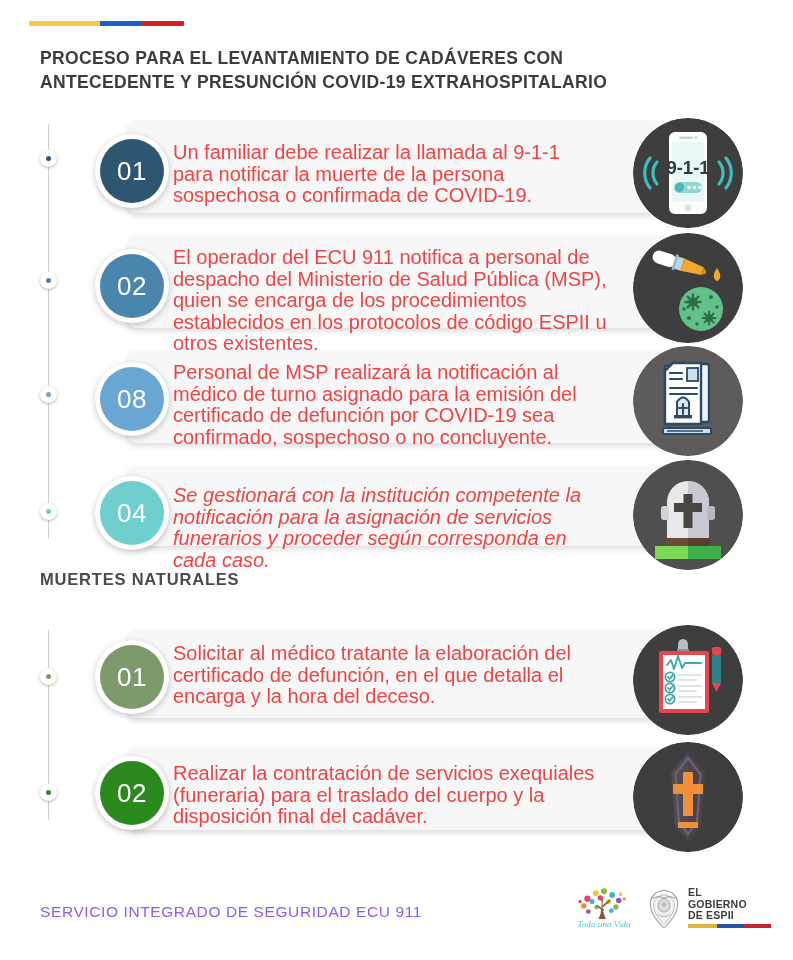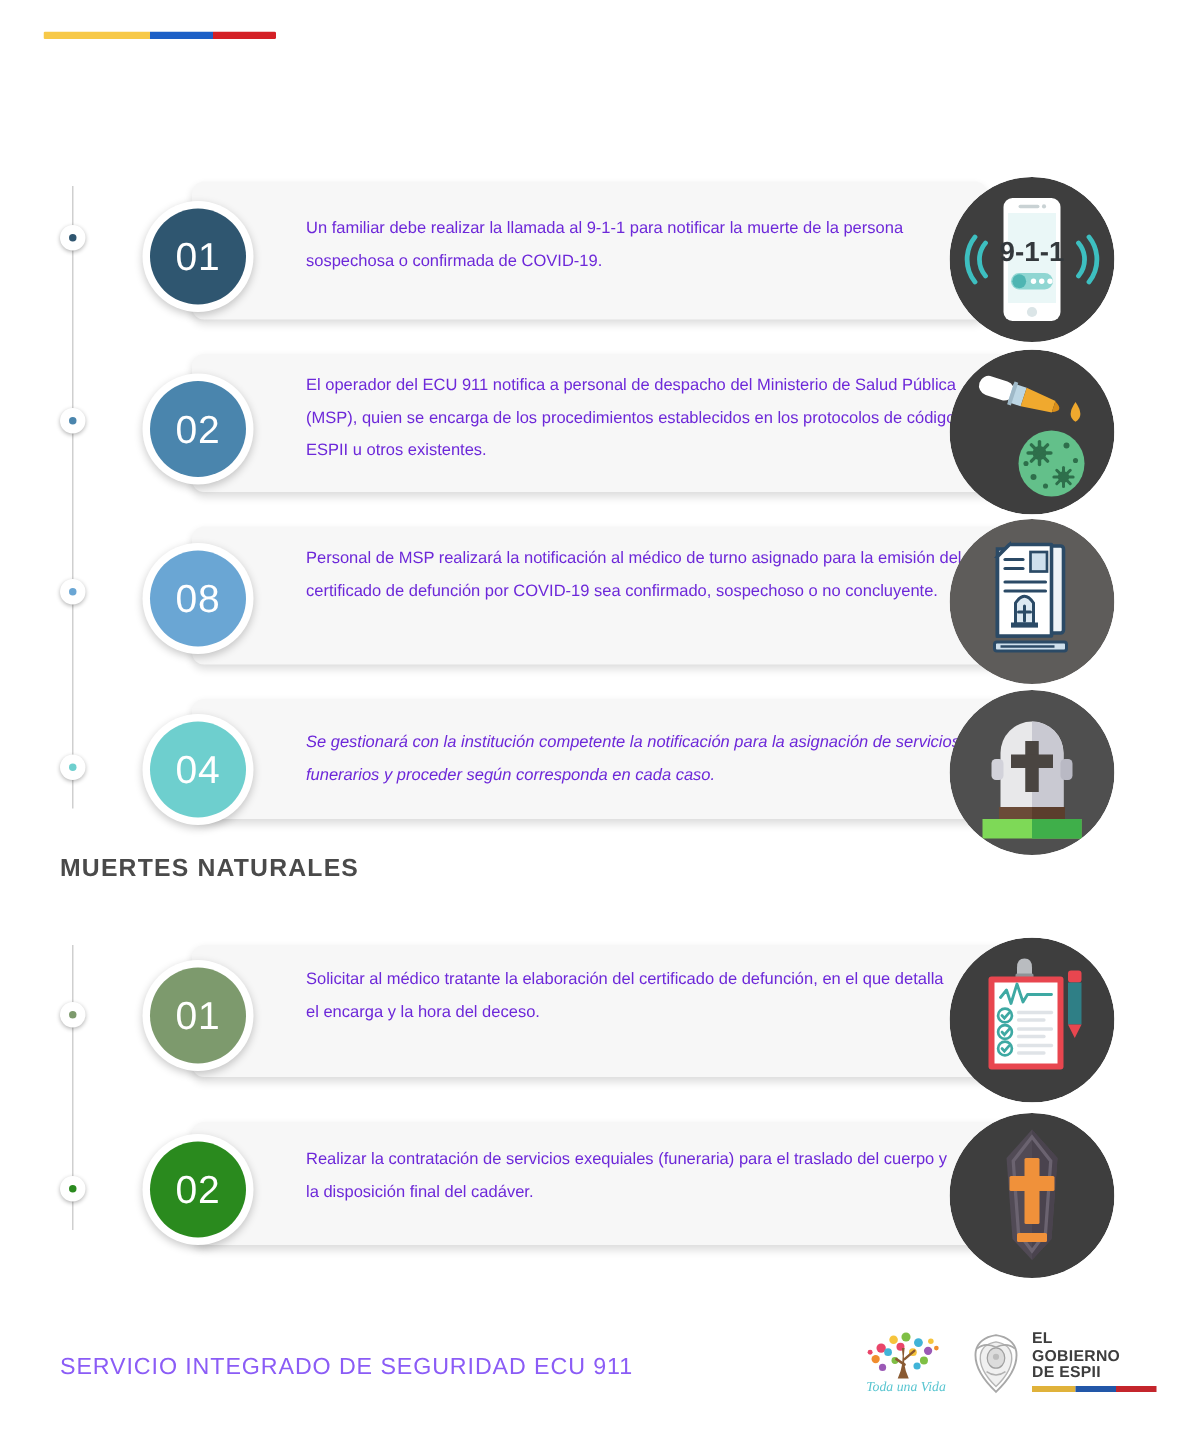--- a/index.html
+++ b/index.html
@@ -120,24 +120,23 @@
     display: flex;
     align-items: center;
     justify-content: center;
     color: #ffffff;
     font-size: 26px;
     font-weight: normal;
     letter-spacing: 0.5px;
   }
   .step-text {
     position: absolute;
-    color: #6d28d9;
-    font-size: 11px;
+    color: #ef4444;
+    font-size: 20px;
     line-height: 21.5px;
-    margin-left: 31px;
   }
   .icon-circle {
     position: absolute;
     border-radius: 50%;
     overflow: hidden;
     z-index: 4;
   }
 
   
   .footer-text {
@@ -169,20 +168,21 @@
 <body>
 
 <div class="page">
 
   <div class="tricolor">
     <i class="tri-y"></i>
     <i class="tri-b"></i>
     <i class="tri-r"></i>
   </div>
 
+  <h1 class="title">PROCESO PARA EL LEVANTAMIENTO DE CADÁVERES CON ANTECEDENTE Y PRESUNCIÓN COVID-19 EXTRAHOSPITALARIO</h1>
 
   <div class="rail" style="left:48px; top:124px; height:415px;"></div>
   <div class="rail-dot" style="left:40px; top:150px; --dotc:#2f5670;"></div>
   <div class="rail-dot" style="left:40px; top:272px; --dotc:#4a85ad;"></div>
   <div class="rail-dot" style="left:40px; top:386px; --dotc:#6aa6d4;"></div>
   <div class="rail-dot" style="left:40px; top:503px; --dotc:#6ecfce;"></div>
 
   <div class="step">
     <div class="card" style="top:121px; width:530px; height:92px;"></div>
     <div class="step-text" style="left:173px; top:142px; width:420px;">Un familiar debe realizar la llamada al 9-1-1 para notificar la muerte de la persona sospechosa o confirmada de COVID-19.</div>

